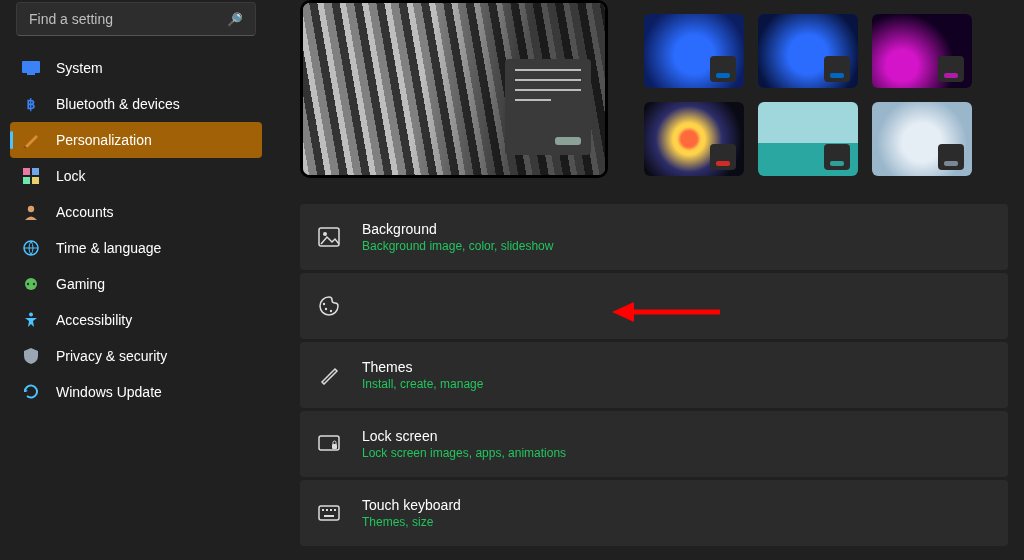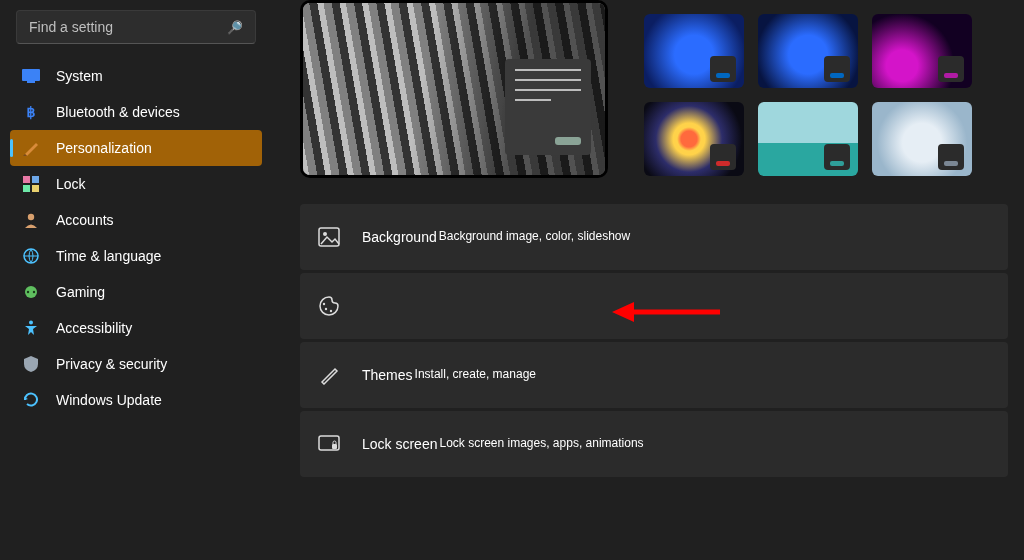--- a/index.html
+++ b/index.html
@@ -7,21 +7,21 @@
     background: #202020;
     color: #ffffff;
     font-family: "Segoe UI", Arial, sans-serif;
     width: 1024px;
     height: 560px;
     overflow: hidden;
     display: flex;
   }
   .sidebar {
     width: 272px;
-    padding: 8px 10px;
+    padding: 0 10px;
     flex-shrink: 0;
   }
   .search {
     margin: 2px 6px 14px 6px;
     background: #2d2d2d;
     border: 1px solid #3a3a3a;
     border-radius: 4px;
     height: 34px;
     display: flex;
     align-items: center;
@@ -138,23 +138,23 @@
   .card {
     background:#2b2b2b;
     border-radius:4px;
     height:66px;
     display:flex;
     align-items:center;
     padding:0 18px;
     gap:22px;
   }
   .card .cico{width:22px;color:#dcdcdc;display:flex;justify-content:center;}
-  .card .txt{display:flex;flex-direction:row;gap:2px;}
+  .card .txt{display:flex;flex-direction:column;gap:2px;}
   .card .title{font-size:14px;color:#fff;}
-  .card .sub{font-size:12px;color:#ffffff;}
+  .card .sub{font-size:12px;color:#22c55e;}
   .arrow {
     position:absolute;
     left:612px; top:294px;
     pointer-events:none;
   }
 </style>
 </head>
 <body>
 
 <div class="sidebar">
@@ -341,19 +341,35 @@
             <rect x="1" y="1" width="20" height="14" rx="2" stroke="#dcdcdc" stroke-width="1.5" fill="none"></rect>
             <rect x="14" y="9" width="5" height="5" rx="1" fill="#dcdcdc"></rect>
             <path d="M15 9 V7.5 a1.5 1.5 0 0 1 3 0 V9" stroke="#dcdcdc" stroke-width="1" fill="none"></path>
           </svg>
         </span>
       <div class="txt">
         <span class="title">Lock screen</span>
         <span class="sub">Lock screen images, apps, animations</span>
       </div>
     </div>
+    <div class="card">
+      <span class="cico">
+          <svg width="22" height="16" viewBox="0 0 22 16">
+            <rect x="1" y="1" width="20" height="14" rx="2" stroke="#dcdcdc" stroke-width="1.5" fill="none"></rect>
+            <rect x="4" y="4" width="2" height="2" fill="#dcdcdc"></rect>
+            <rect x="8" y="4" width="2" height="2" fill="#dcdcdc"></rect>
+            <rect x="12" y="4" width="2" height="2" fill="#dcdcdc"></rect>
+            <rect x="16" y="4" width="2" height="2" fill="#dcdcdc"></rect>
+            <rect x="6" y="10" width="10" height="2" fill="#dcdcdc"></rect>
+          </svg>
+        </span>
+      <div class="txt">
+        <span class="title">Touch keyboard</span>
+        <span class="sub">Themes, size</span>
+      </div>
+    </div>
   </div>
 </div>
 
 <svg class="arrow" width="110" height="36" viewBox="0 0 110 36">
   <line x1="108" y1="18" x2="18" y2="18" stroke="#ff0000" stroke-width="5"></line>
   <polygon points="0,18 22,8 22,28" fill="#ff0000"></polygon>
 </svg>
 
 </body></html>

